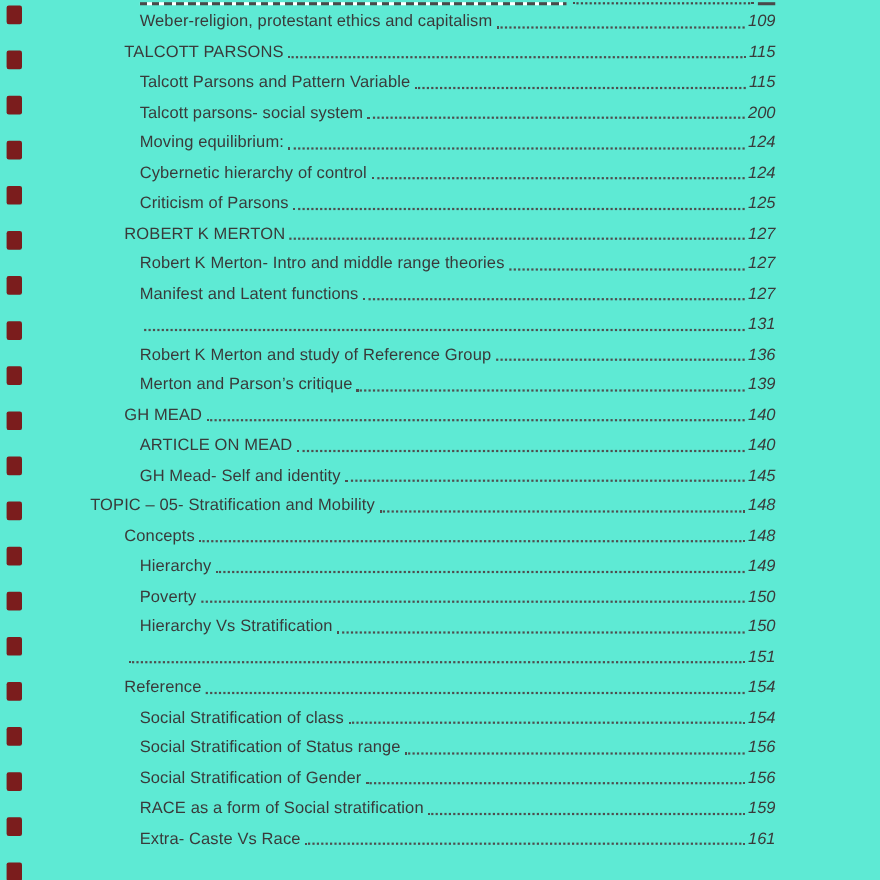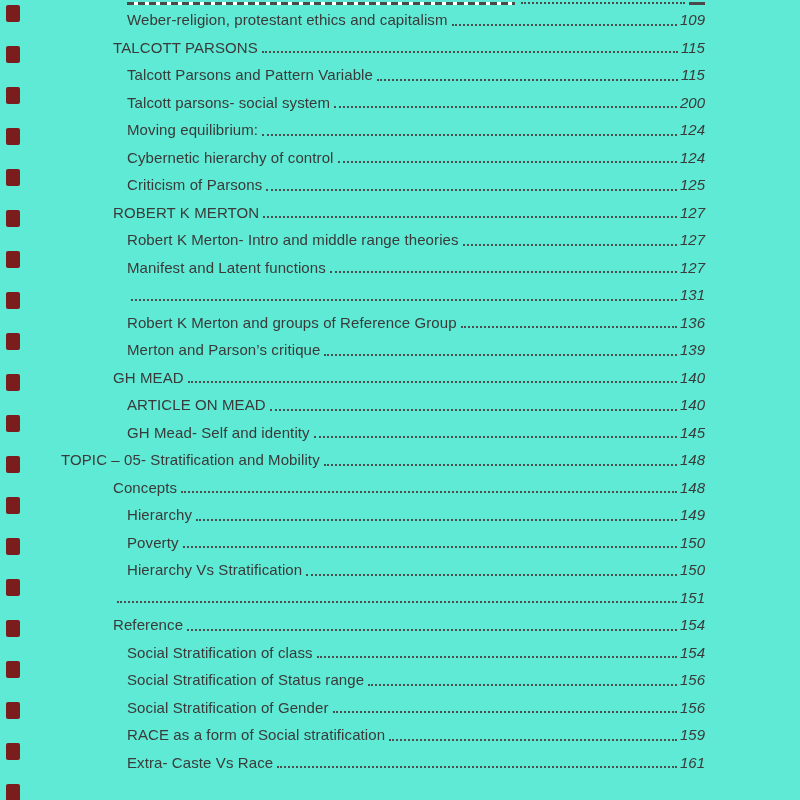--- a/index.html
+++ b/index.html
@@ -78,21 +78,21 @@
     top: 5px;
     margin: 0 3px 0 4px;
     min-width: 10px;
   }
   .toc-row .page-num {
     white-space: nowrap;
     min-width: 24px;
     text-align: left;
     font-style: italic;
   }
-  .lvl0 { padding-left: 61px; }
+  .lvl0 { padding-left: 82px; }
   .lvl1 { padding-left: 113px; }
   .lvl2 { padding-left: 127px; }
 </style>
 </head>
 <body>
 
 <div id="page">
 
   <div id="cutoff">
     <div class="text-smudge"></div>
@@ -149,21 +149,21 @@
       <div class="toc-row lvl2">
         <span class="label">Manifest and Latent functions</span>
         <span class="leader"></span>
         <span class="page-num">127</span>
       </div>
       <div class="toc-row lvl2">
         <span class="leader"></span>
         <span class="page-num">131</span>
       </div>
       <div class="toc-row lvl2">
-        <span class="label">Robert K Merton and groups of Reference Group</span>
+        <span class="label">Robert K Merton and study of Reference Group</span>
         <span class="leader"></span>
         <span class="page-num">136</span>
       </div>
       <div class="toc-row lvl2">
         <span class="label">Merton and Parson’s critique</span>
         <span class="leader"></span>
         <span class="page-num">139</span>
       </div>
       <div class="toc-row lvl1">
         <span class="label">GH MEAD</span>

